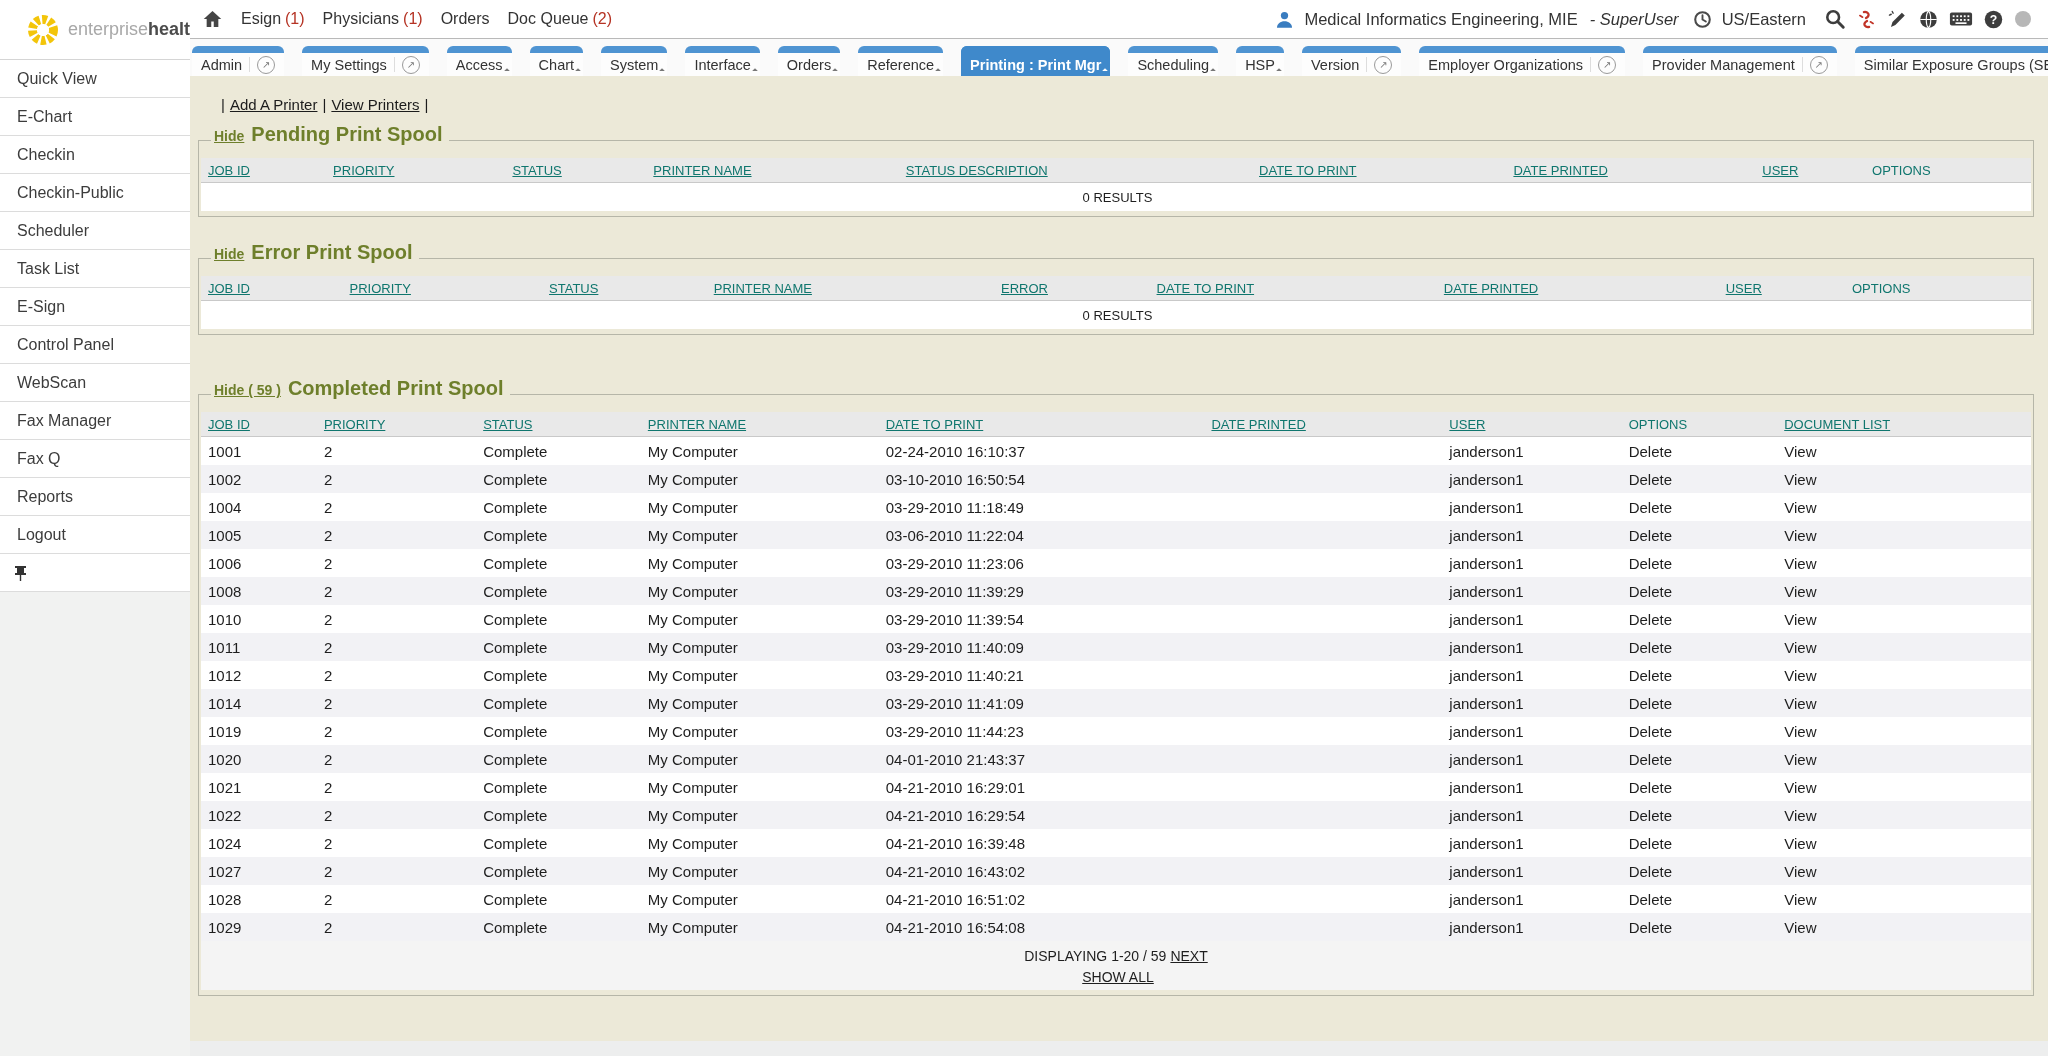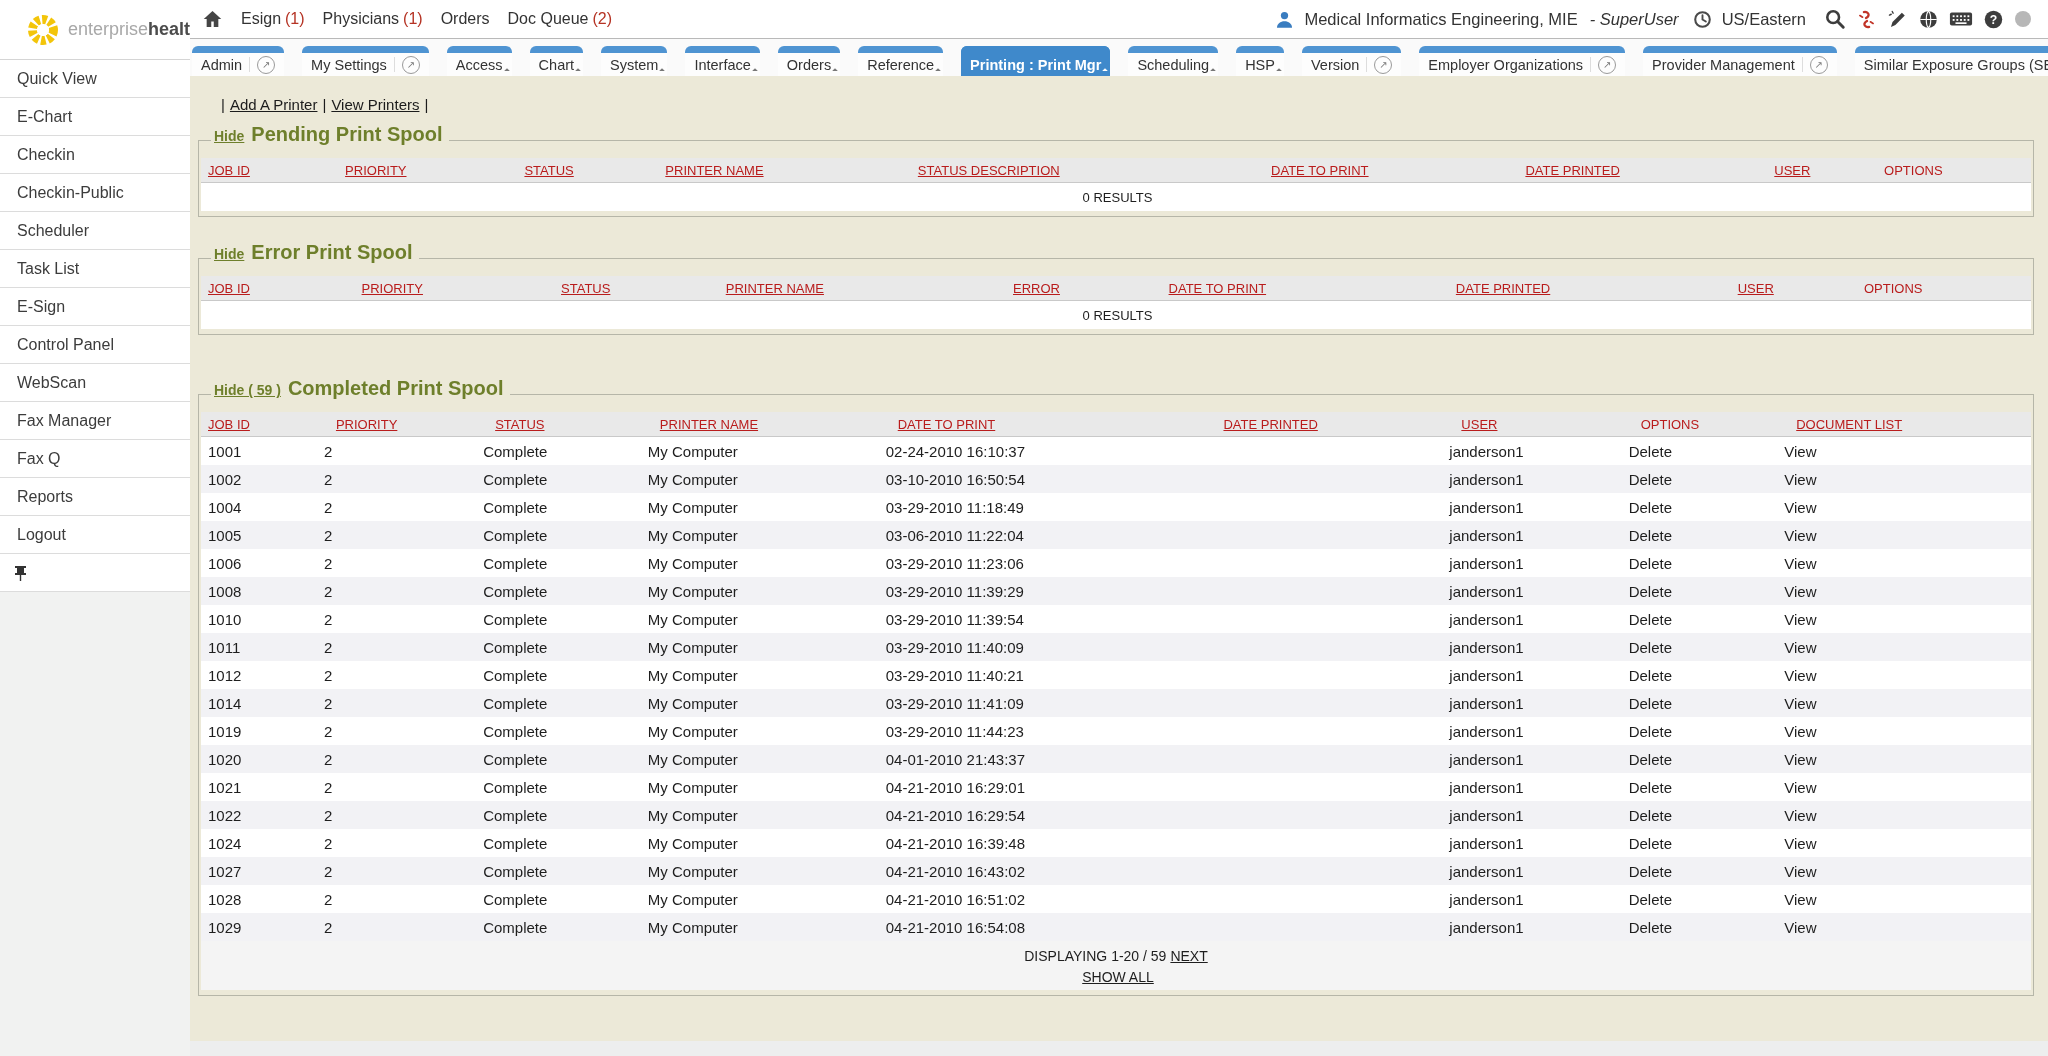--- a/index.html
+++ b/index.html
@@ -65,22 +65,22 @@
   fieldset.section { border:1px solid #b6b6a8; margin:0; padding:0 2px 5px 2px; }
   #sec-pending { margin-top:4px; }
   #sec-error { margin-top:24px; }
   #sec-completed { margin-top:42px; }
   legend { margin-left:10px; padding:0 7px 12px 3px; }
   .hide-link { color:#6e7f2b; font-weight:bold; font-size:14px; text-decoration:underline;
     margin-right:7px; cursor:pointer; white-space:nowrap; }
   .section-title { color:#6e7f2b; font-weight:bold; font-size:20px; white-space:nowrap; }
 
   table { width:100%; border-collapse:collapse; table-layout:fixed; font-size:15px; color:#1e1e1e; }
-  thead th { background:#e9e9e9; font-weight:normal; font-size:13px; color:#b91c1c;
-    text-align:left; height:24px; padding:0 16px; border-bottom:1px solid #c9c9c9; white-space:nowrap; overflow:hidden; }
+  thead th { background:#e9e9e9; font-weight:normal; font-size:13px; color:#0f766e;
+    text-align:left; height:24px; padding:0 4px; border-bottom:1px solid #c9c9c9; white-space:nowrap; overflow:hidden; }
   thead th:first-child, tbody td:first-child { padding-left:7px; }
   .th-link { text-decoration:underline; cursor:pointer; }
   .th-plain { text-decoration:none; }
   tbody td { height:28px; padding:0 4px; white-space:nowrap; overflow:hidden; }
   tbody tr:nth-child(odd) { background:#ffffff; }
   tbody tr:nth-child(even) { background:#f2f2f5; }
   .empty-row td { text-align:center; font-size:13px; background:#fff; }
   .row-link { cursor:pointer; }
   tfoot td.pager-cell { background:#f4f4f4; text-align:center; font-size:14px; padding:7px 4px 5px; }
   .pager-line { margin-bottom:5px; }

